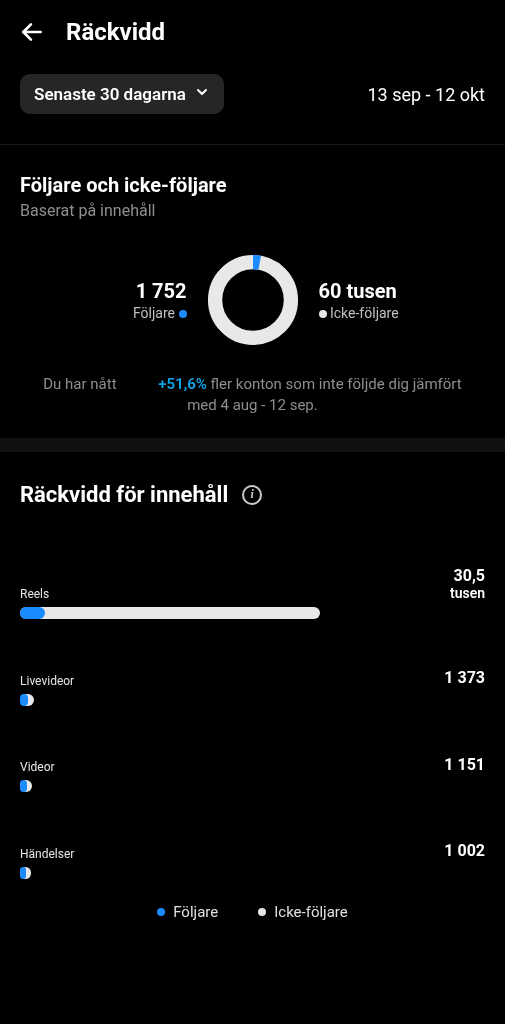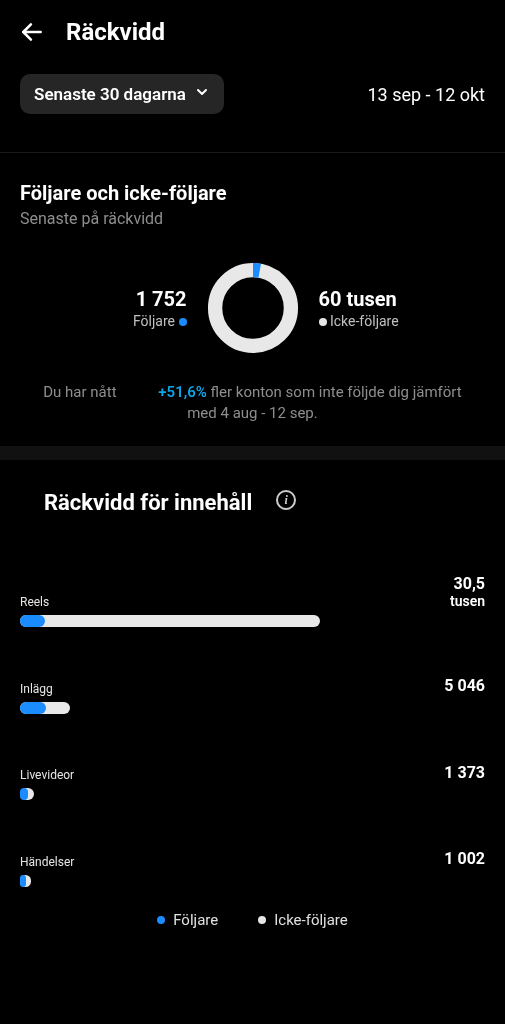--- a/index.html
+++ b/index.html
@@ -25,21 +25,21 @@
     justify-content: center;
   }
   .title {
     font-size: 24px;
     font-weight: 700;
   }
   .filter-row {
     display: flex;
     justify-content: space-between;
     align-items: center;
-    padding: 10px 20px 38px 20px;
+    padding: 10px 20px 30px 20px;
     border-bottom: 1px solid #1a1a1a;
   }
   .chip {
     background: #262626;
     border-radius: 10px;
     padding: 10px 14px;
     display: flex;
     align-items: center;
     gap: 8px;
     font-size: 17px;
@@ -112,22 +112,22 @@
   .note .delta { color: #0ea5e9; font-weight: 600; margin-left: 38px; }
   .divider {
     height: 14px;
     background: #111;
   }
   .content-section {
     padding: 30px 20px 10px 20px;
   }
   .content-title-row {
     display: flex;
-    gap: 24px;
-    margin-left: 24px;
+    align-items: center;
+    gap: 14px;
   }
   .content-title {
     font-size: 22px;
     font-weight: 700;
   }
   .info-icon {
     width: 20px;
     height: 20px;
     border: 2px solid #ccc;
     border-radius: 50%;
@@ -211,21 +211,21 @@
       <svg width="16" height="16" viewBox="0 0 24 24" fill="none" stroke="#fff" stroke-width="3" stroke-linecap="round" stroke-linejoin="round">
         <polyline points="6 9 12 15 18 9"></polyline>
       </svg>
     </span>
   </div>
   <div class="date-range">13 sep - 12 okt</div>
 </div>
 
 <div class="section">
   <div class="section-title">Följare och icke-följare</div>
-  <div class="section-sub">Senaste på räckvidd</div>
+  <div class="section-sub">Baserat på innehåll</div>
 
   <div class="donut-area">
     <div class="donut-stat left">
       <div class="stat-number">1 752</div>
       <div class="stat-label">
         <span>Följare</span>
         <span class="dot blue"></span>
       </div>
     </div>
 
@@ -267,42 +267,42 @@
           <span>30,5</span>
           <span class="unit">tusen</span>
         </div>
       </div>
       <div class="bar-track">
         <div class="bar-seg white" style="left:0; width:300px;"></div>
         <div class="bar-seg blue" style="width:25px;"></div>
       </div>
     </div>
 
-    <div class="bar-row">
-      <div class="bar-head">
-        <div class="bar-label">Inlägg</div>
-        <div class="bar-value">5 046</div>
-      </div>
-      <div class="bar-track">
-        <div class="bar-seg white" style="left:0; width:50px;"></div>
-        <div class="bar-seg blue" style="width:26px;"></div>
-      </div>
-    </div>
 
     <div class="bar-row">
       <div class="bar-head">
         <div class="bar-label">Livevideor</div>
         <div class="bar-value">1 373</div>
       </div>
       <div class="bar-track">
         <div class="bar-seg white" style="left:0; width:14px;"></div>
         <div class="bar-seg blue" style="width:8px;"></div>
       </div>
     </div>
 
+    <div class="bar-row">
+      <div class="bar-head">
+        <div class="bar-label">Videor</div>
+        <div class="bar-value">1 151</div>
+      </div>
+      <div class="bar-track">
+        <div class="bar-seg white" style="left:0; width:12px;"></div>
+        <div class="bar-seg blue" style="width:7px;"></div>
+      </div>
+    </div>
 
     <div class="bar-row">
       <div class="bar-head">
         <div class="bar-label">Händelser</div>
         <div class="bar-value">1 002</div>
       </div>
       <div class="bar-track">
         <div class="bar-seg white" style="left:0; width:11px;"></div>
         <div class="bar-seg blue" style="width:6px;"></div>
       </div>

